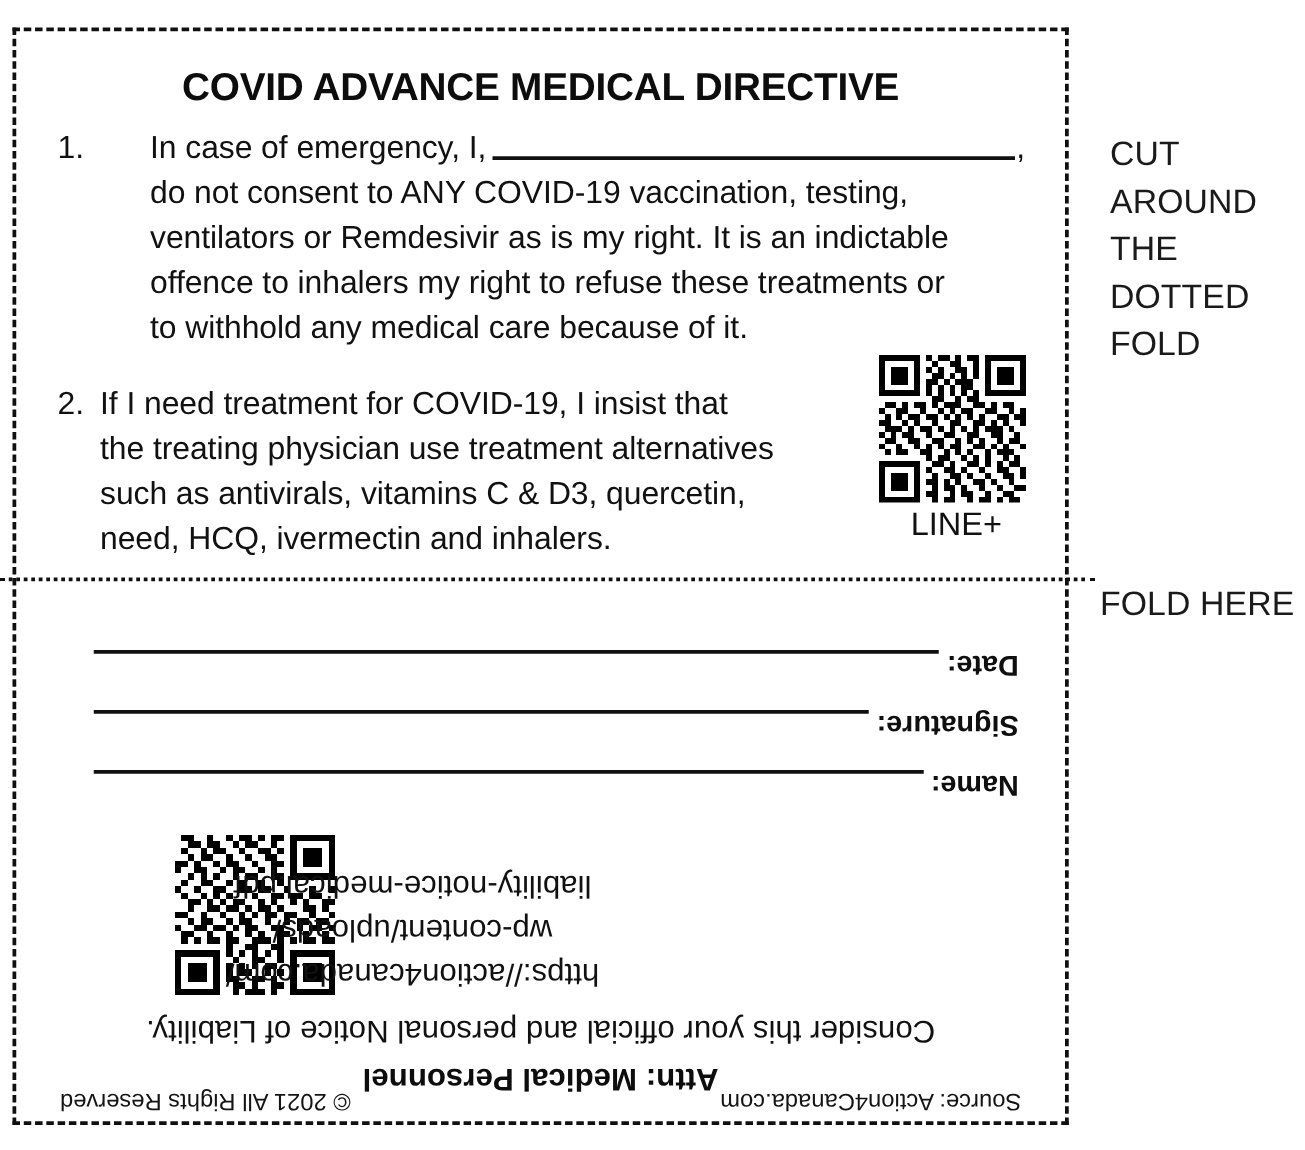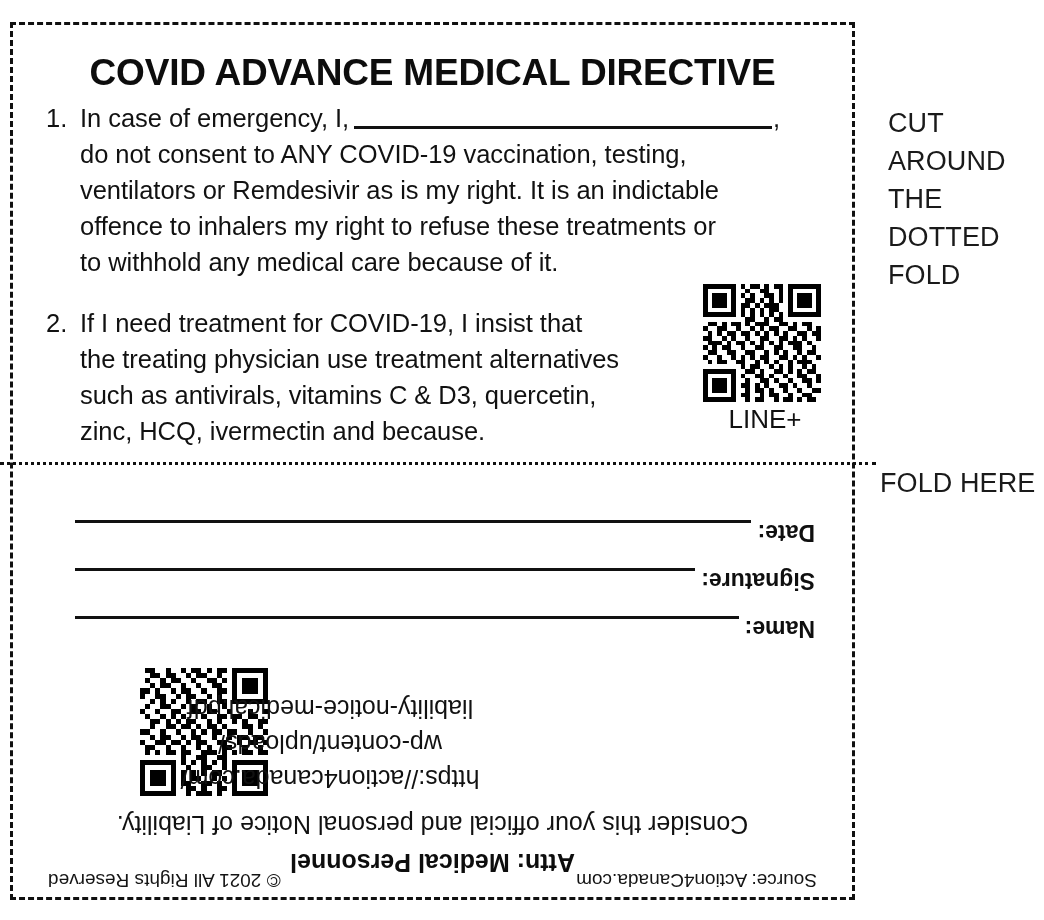--- a/index.html
+++ b/index.html
@@ -71,21 +71,21 @@
     top: 22px;
     width: 845px;
     height: 440px;
   }
   .card-title {
     position: absolute;
     left: 0;
     top: 30px;
     width: 845px;
     text-align: center;
-    font-size: 37px;
+    font-size: 31px;
     font-weight: bold;
     letter-spacing: -0.2px;
     color: #0d0d0d;
   }
 
   .item {
     position: absolute;
     display: flex;
     align-items: flex-start;
   }
@@ -99,21 +99,21 @@
     box-sizing: border-box;
   }
   .item-body {
     font-size: 25.5px;
     line-height: 36px;
     letter-spacing: -0.05px;
   }
   .item-body .ln { display: block; white-space: nowrap; }
 
   #item1 { left: 32px; top: 78px; width: 800px; }
-  #item1 .item-body { width: 760px; }
+  #item1 .item-body { width: 760px; margin-left: 40px; }
   .blank-rule {
     display: inline-block;
     width: 418px;
     border-bottom: 3px solid #111;
     height: 24px;
     vertical-align: -2px;
     margin: 0 1px 0 5px;
   }
 
   #item2 { left: 32px; top: 283px; width: 700px; }
@@ -254,21 +254,21 @@
         <span class="ln">to withhold any medical care because of it.</span>
       </div>
     </div>
 
     <div class="item" id="item2">
       <div class="item-num">2.</div>
       <div class="item-body">
         <span class="ln">If I need treatment for COVID-19, I insist that</span>
         <span class="ln">the treating physician use treatment alternatives</span>
         <span class="ln">such as antivirals, vitamins C &amp; D3, quercetin,</span>
-        <span class="ln">zinc, HCQ, ivermectin and because.</span>
+        <span class="ln">need, HCQ, ivermectin and inhalers.</span>
       </div>
     </div>
   </div>
 
   <div class="qr" id="qr-math">
     <svg viewBox="0 0 25 25" shape-rendering="crispEdges">
       <rect width="25" height="25" fill="#ffffff"></rect>
       <g fill="#000000">
         <rect x="0" y="0" width="7" height="1"></rect>
           <rect x="8" y="0" width="1" height="1"></rect>

